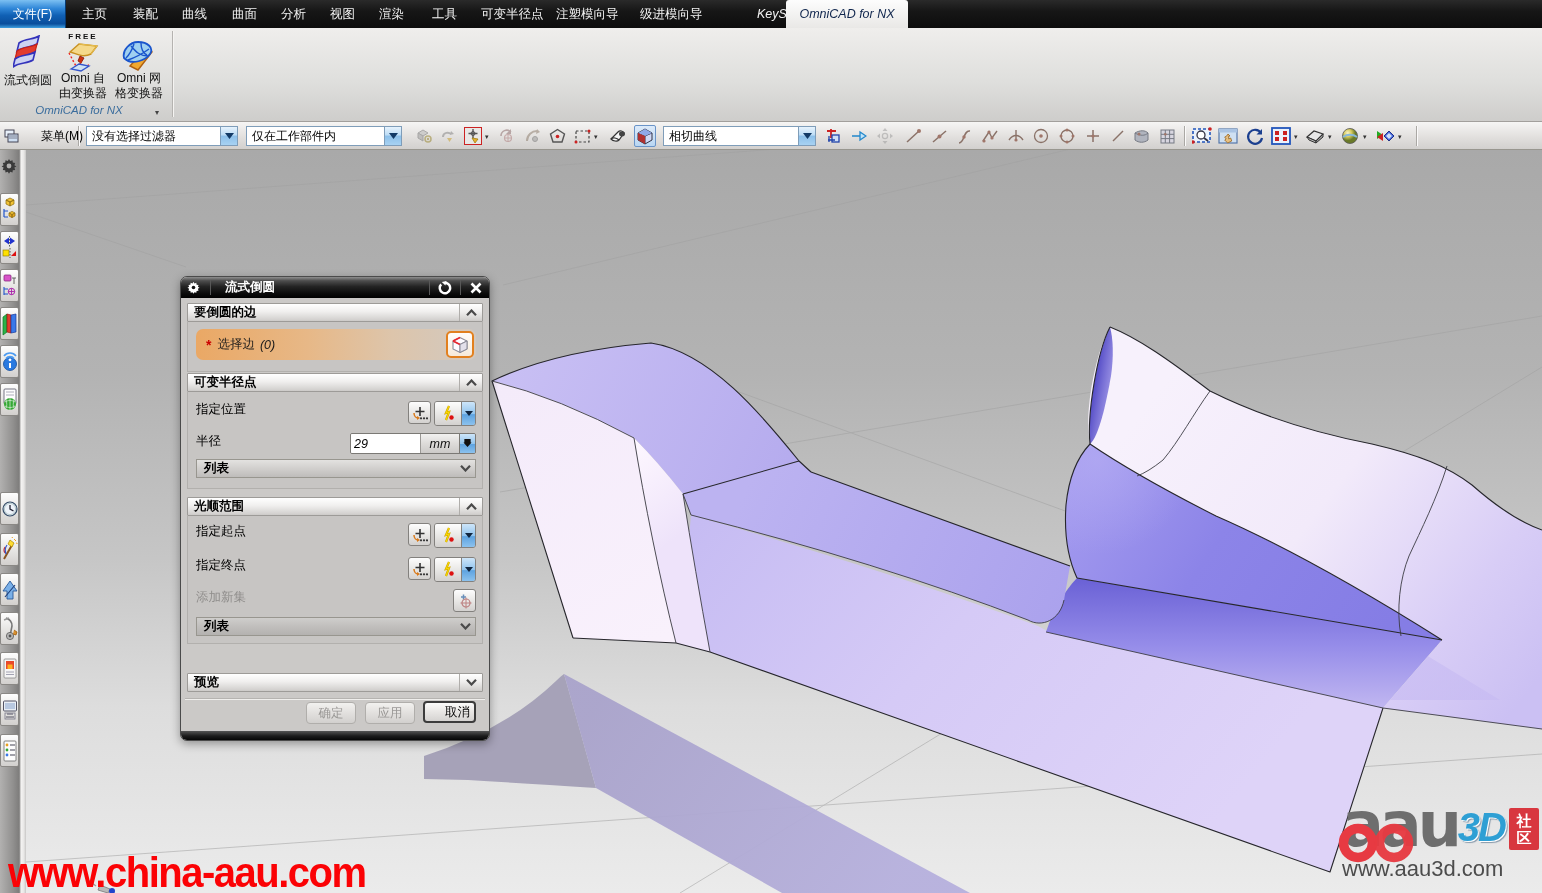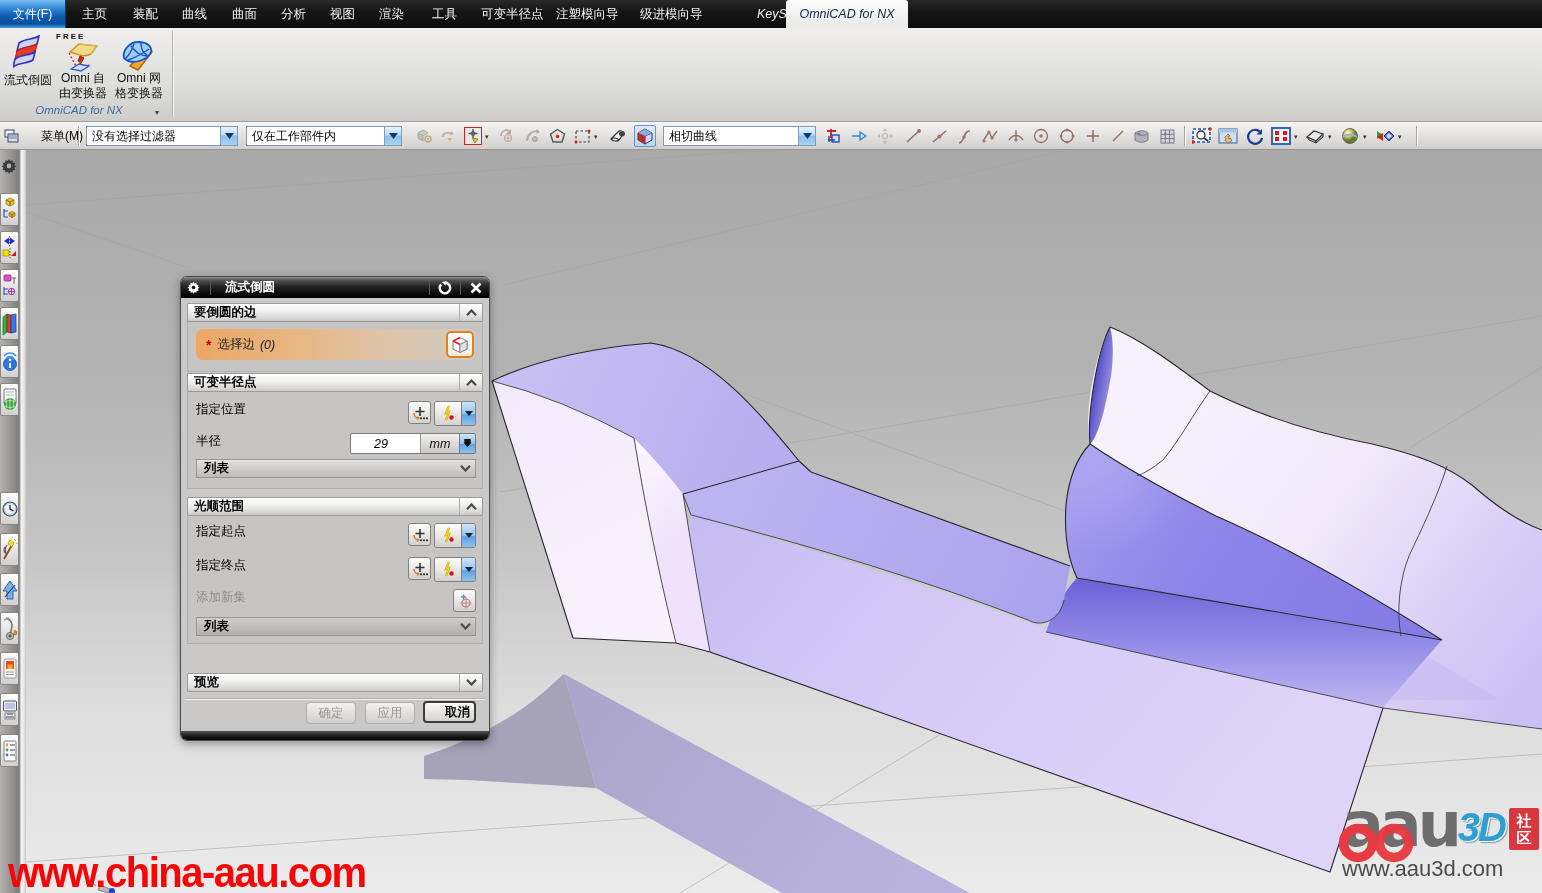--- a/index.html
+++ b/index.html
@@ -18,21 +18,21 @@
     background:linear-gradient(#fdfdfd,#e9e8e6); border-radius:3px 3px 0 0;
     display:flex; align-items:center; justify-content:center;
     color:#10264d; font-size:12.5px; font-style:italic; }
 
   
   .ribbon { position:absolute; left:0; top:28px; width:1542px; height:94px;
     background:linear-gradient(#efeeec,#dededc 60%,#cecdcb); border-bottom:1px solid #a29f9c; }
   .ribbon-btn { position:absolute; top:2px; height:88px; width:54px; cursor:pointer; }
   .ribbon-btn .icon { position:absolute; left:50%; transform:translateX(-50%); }
   .rb-label { position:absolute; width:100%; text-align:center; font-size:12px; color:#111; line-height:15px; }
-  .rb-free { position:absolute; top:2px; width:100%; text-align:left; font-size:8px; font-weight:bold; letter-spacing:2px; color:#111; }
+  .rb-free { position:absolute; top:2px; width:100%; text-align:center; font-size:8px; font-weight:bold; letter-spacing:2px; color:#111; }
   .ribbon-group-label { position:absolute; left:0; top:76px; width:158px; text-align:center;
     font-size:11.5px; font-style:italic; color:#3b6d9d; }
   .ribbon-caret { position:absolute; left:155px; top:80px; font-size:8px; color:#444; }
   .ribbon-sep { position:absolute; left:172px; top:3px; width:1px; height:86px; background:#b5b3b0; box-shadow:1px 0 0 #f5f4f2; }
 
   
   .toolbar { position:absolute; left:0; top:122px; width:1542px; height:28px;
     background:linear-gradient(#f6f5f4,#e2e0de 55%,#d2d0ce); border-bottom:1px solid #98968f; }
   .tb { position:absolute; top:4px; height:20px; display:flex; align-items:center; }
   .tb-sep { position:absolute; top:4px; width:1px; height:20px; background:#aaa8a4; box-shadow:1px 0 0 #fbfafa; }
@@ -104,30 +104,30 @@
   .combo-btn .main { width:26px; height:23px; background:linear-gradient(#fdfdfd,#e9e8e6 50%,#d3d1cf);
     display:flex; align-items:center; justify-content:center; }
   .combo-btn .drop { width:14px; height:23px; background:linear-gradient(#cde5f9,#93c5ee 50%,#5ea3e0 55%,#8cc2ee);
     border-left:1px solid #83817e; display:flex; align-items:center; justify-content:center; }
   .list-bar { position:absolute; left:8px; width:280px; height:19px; border:1px solid #98968f;
     background:linear-gradient(#e3e2e0,#cfcdcb 55%,#bebcba); display:flex; align-items:center; }
   .list-bar.darker { background:linear-gradient(#cfcecc,#bfbdbb 55%,#b4b2b0); }
   .list-bar .lb-label { flex:1; font-size:12.5px; font-weight:bold; color:#000; padding-left:7px; }
   .list-bar .lb-chev { width:20px; display:flex; align-items:center; justify-content:center; }
   .radius-group { display:flex; height:21px; border:1px solid #7b7975; border-radius:2px; overflow:hidden; }
-  .radius-input { width:69px; background:#fff; font-size:12.5px; font-style:italic; color:#000; display:flex; align-items:center; padding-left:23px; }
+  .radius-input { width:69px; background:#fff; font-size:12.5px; font-style:italic; color:#000; display:flex; align-items:center; padding-left:3px; }
   .radius-unit { width:39px; background:linear-gradient(#f2f1f0,#dddbd9 50%,#cccac8); border-left:1px solid #9a9895;
     font-size:12.5px; font-style:italic; color:#111; display:flex; align-items:center; justify-content:center; }
   .radius-drop { width:16px; background:linear-gradient(#cde5f9,#93c5ee 50%,#5ea3e0 55%,#8cc2ee);
     border-left:1px solid #7b7975; display:flex; align-items:center; justify-content:center; }
   .dlg-hr { position:absolute; left:4px; width:300px; height:1px; background:#b5b3b0; box-shadow:0 1px 0 #efeeec; }
   .dlg-btn { position:absolute; height:22px; border-radius:4px; font-size:12.5px;
     display:flex; align-items:center; justify-content:center; }
   .dlg-btn.gray { border:1px solid #b0aeab; background:linear-gradient(#f2f1ef,#e2e0de 50%,#d2d0ce); color:#9a9896; }
-  .dlg-btn.active { border:2px solid #3c3c3c; background:linear-gradient(#fbfbfa,#e8e6e4 50%,#d5d3d1); color:#000; font-weight:bold;padding-left:16px; }
+  .dlg-btn.active { border:2px solid #3c3c3c; background:linear-gradient(#fbfbfa,#e8e6e4 50%,#d5d3d1); color:#000; font-weight:normal;padding-left:16px; }
   .dlg-bottom { position:absolute; left:0; bottom:0; width:308px; height:9px; border-radius:0 0 6px 6px;
     background:linear-gradient(#555,#1c1c1c 55%,#060606); }
 
   .wm { pointer-events:none; }
 </style>
 </head>
 <body>
 
 <div class="menubar">
   <div class="file-tab">

